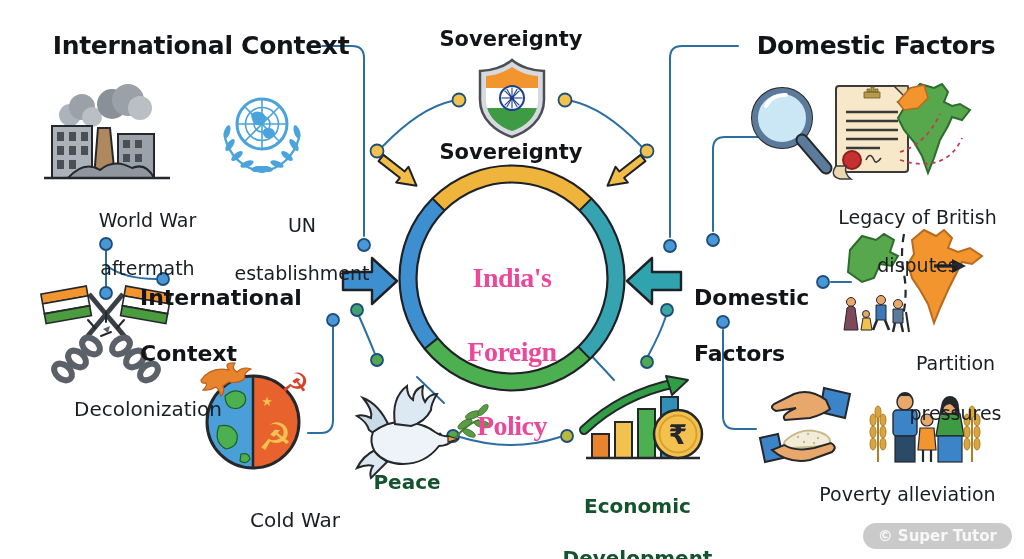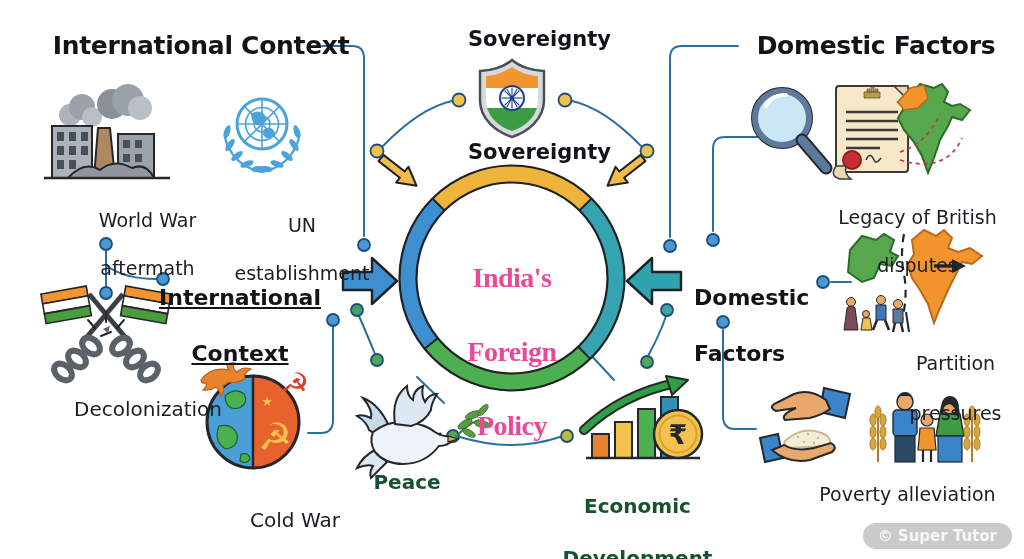--- a/index.html
+++ b/index.html
@@ -2,21 +2,21 @@
 <html><head>
 <meta charset="utf-8">
 <style>
   html,body{margin:0;padding:0;background:#fff;}
   .stage{position:relative;width:1024px;height:559px;background:#fff;overflow:hidden;
          font-family:"DejaVu Sans",sans-serif;color:#16181b;}
   .stage svg.art{position:absolute;left:0;top:0;}
   .lbl{position:absolute;white-space:pre-line;}
   .center-txt{text-align:center;}
   .hdr{font-weight:bold;font-size:25px;letter-spacing:-0.3px;color:#121417;margin-left:21px;}
-  .hdr-sm{font-weight:bold;font-size:21px;color:#121417;text-align:right;}
+  .hdr-sm{font-weight:bold;font-size:21px;color:#121417;}
   .cap{font-size:19px;line-height:24px;color:#1a1d21;margin-left:40px;}
   .cap-b{font-weight:bold;font-size:20px;line-height:26px;color:#14532d;}
   .side-lab{font-weight:bold;font-size:22px;line-height:28px;color:#121417;}
   .title{font-weight:bold;font-size:28px;line-height:37px;letter-spacing:-0.5px;color:#ec4899;font-family:Liberation Serif, serif;}
   .wm{position:absolute;right:12px;bottom:10px;background:rgba(158,158,158,.55);
       color:rgba(255,255,255,.85);font-weight:bold;font-size:15px;
       padding:4px 15px;border-radius:15px;margin-top:29px;}
   .ln{display:block;}
 </style>
 </head>
@@ -364,21 +364,21 @@
 <div class="lbl hdr center-txt" style="left:710px;top:31px;width:290px;">Domestic Factors</div>
 
 <div class="lbl hdr-sm center-txt" style="left:411px;top:140px;width:200px;">Sovereignty</div>
 
 <div class="lbl title center-txt" style="left:427px;top:222px;width:170px;">
   <span class="ln">India's</span>
   <span class="ln">Foreign</span>
   <span class="ln">Policy</span>
 </div>
 
-<div class="lbl side-lab" style="left:140px;top:256px;width:200px;text-align:center;text-decoration:underline;">
+<div class="lbl side-lab" style="left:140px;top:256px;width:200px;text-align:left;">
   <span class="ln">International</span>
   <span class="ln">Context</span>
 </div>
 
 <div class="lbl side-lab" style="left:694px;top:256px;width:170px;text-align:left;">
   <span class="ln">Domestic</span>
   <span class="ln">Factors</span>
 </div>
 
 <div class="lbl cap center-txt" style="left:30px;top:184px;width:155px;">

